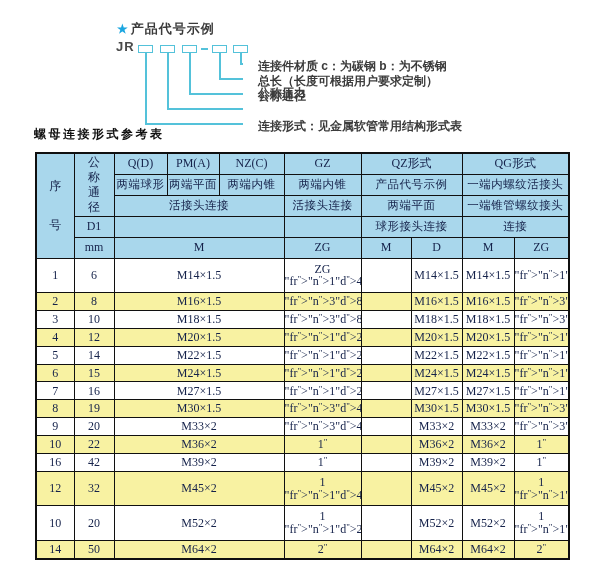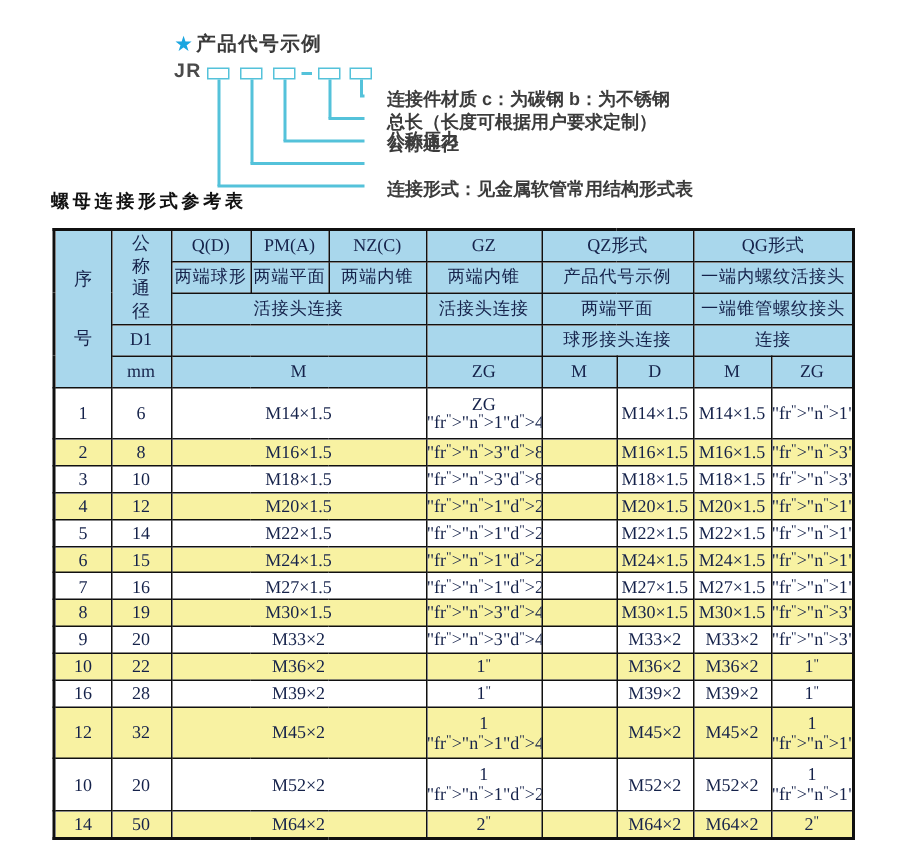--- a/index.html
+++ b/index.html
@@ -263,21 +263,21 @@
         <td class="alt">22</td>
         <td colspan="3" class="alt">M36×2</td>
         <td class="alt">1<span class="inch">"</span></td>
         <td class="alt"></td>
         <td class="alt">M36×2</td>
         <td class="alt">M36×2</td>
         <td class="alt">1<span class="inch">"</span></td>
       </tr>
       <tr>
         <td>16</td>
-        <td>28</td>
+        <td>42</td>
         <td colspan="3">M39×2</td>
         <td>1<span class="inch">"</span></td>
         <td></td>
         <td>M39×2</td>
         <td>M39×2</td>
         <td>1<span class="inch">"</span></td>
       </tr>
       <tr>
         <td class="alt">12</td>
         <td class="alt">32</td>

